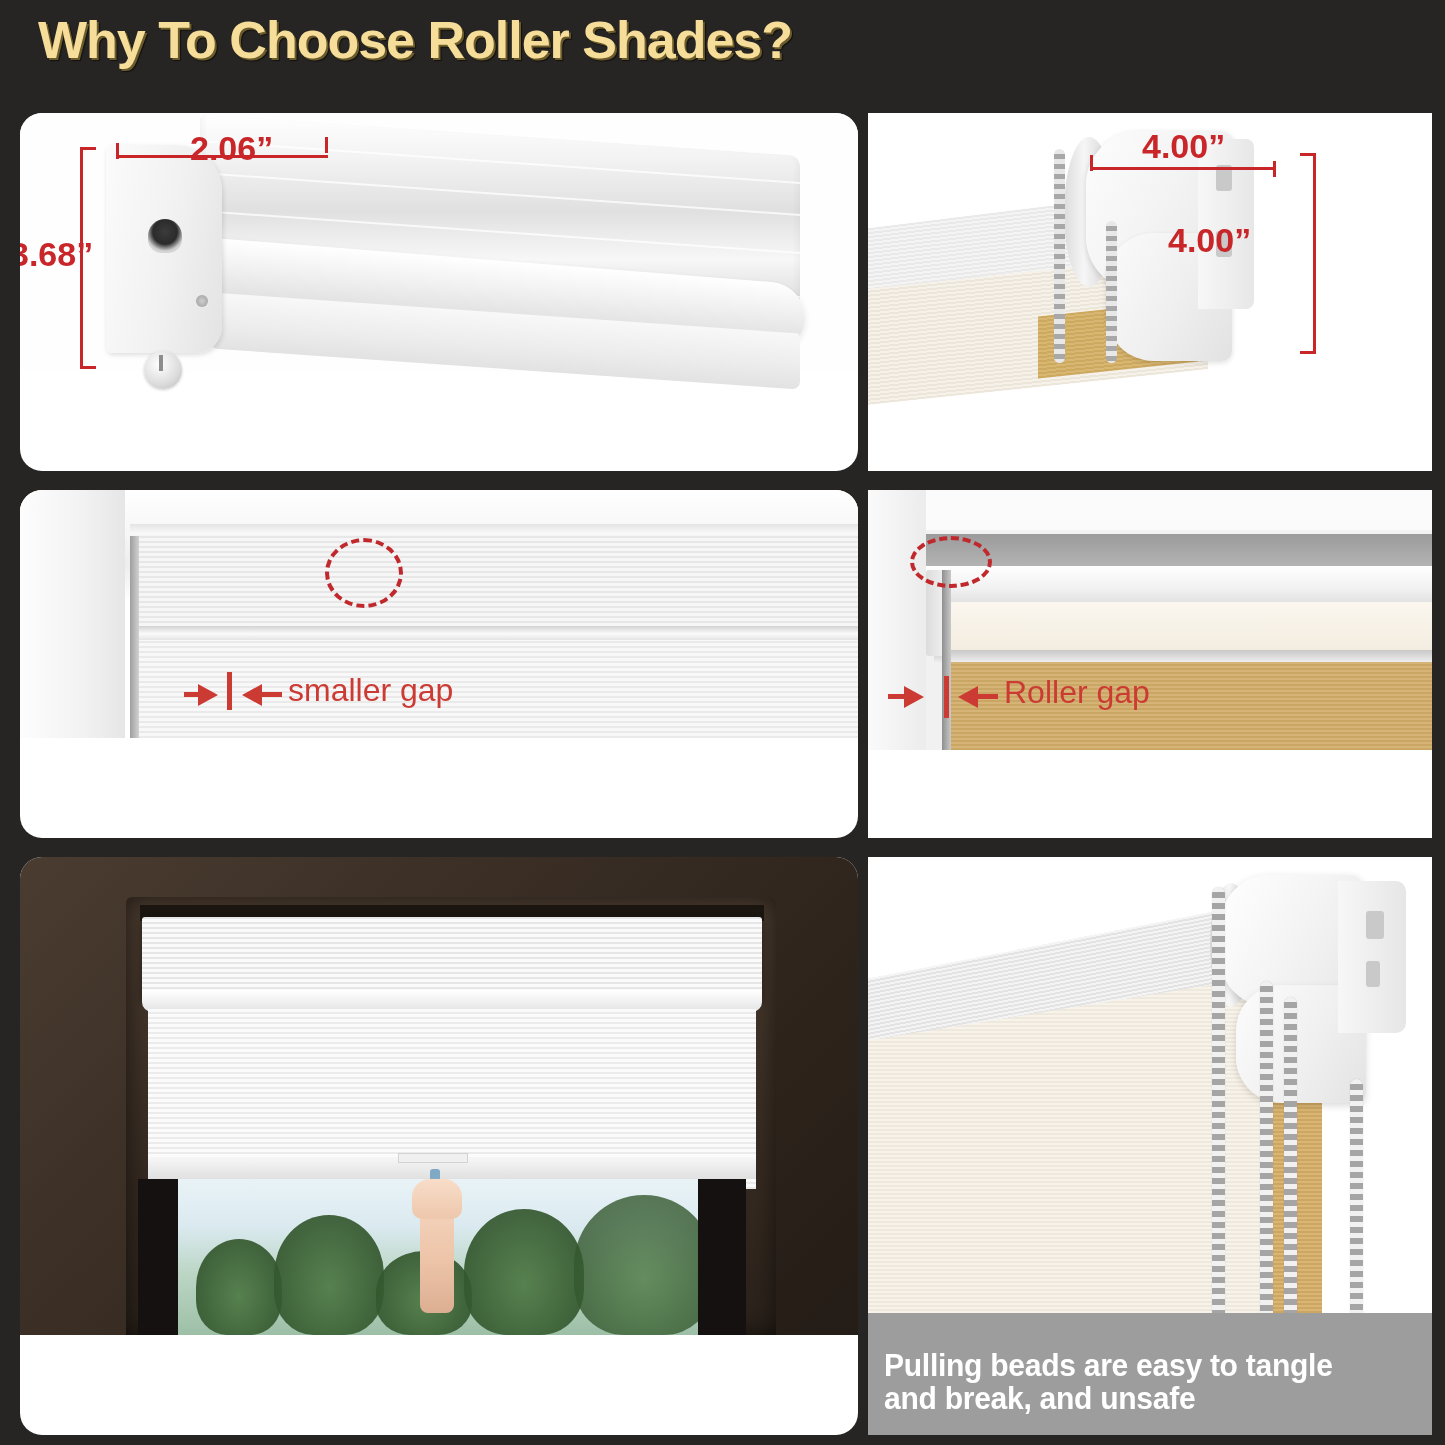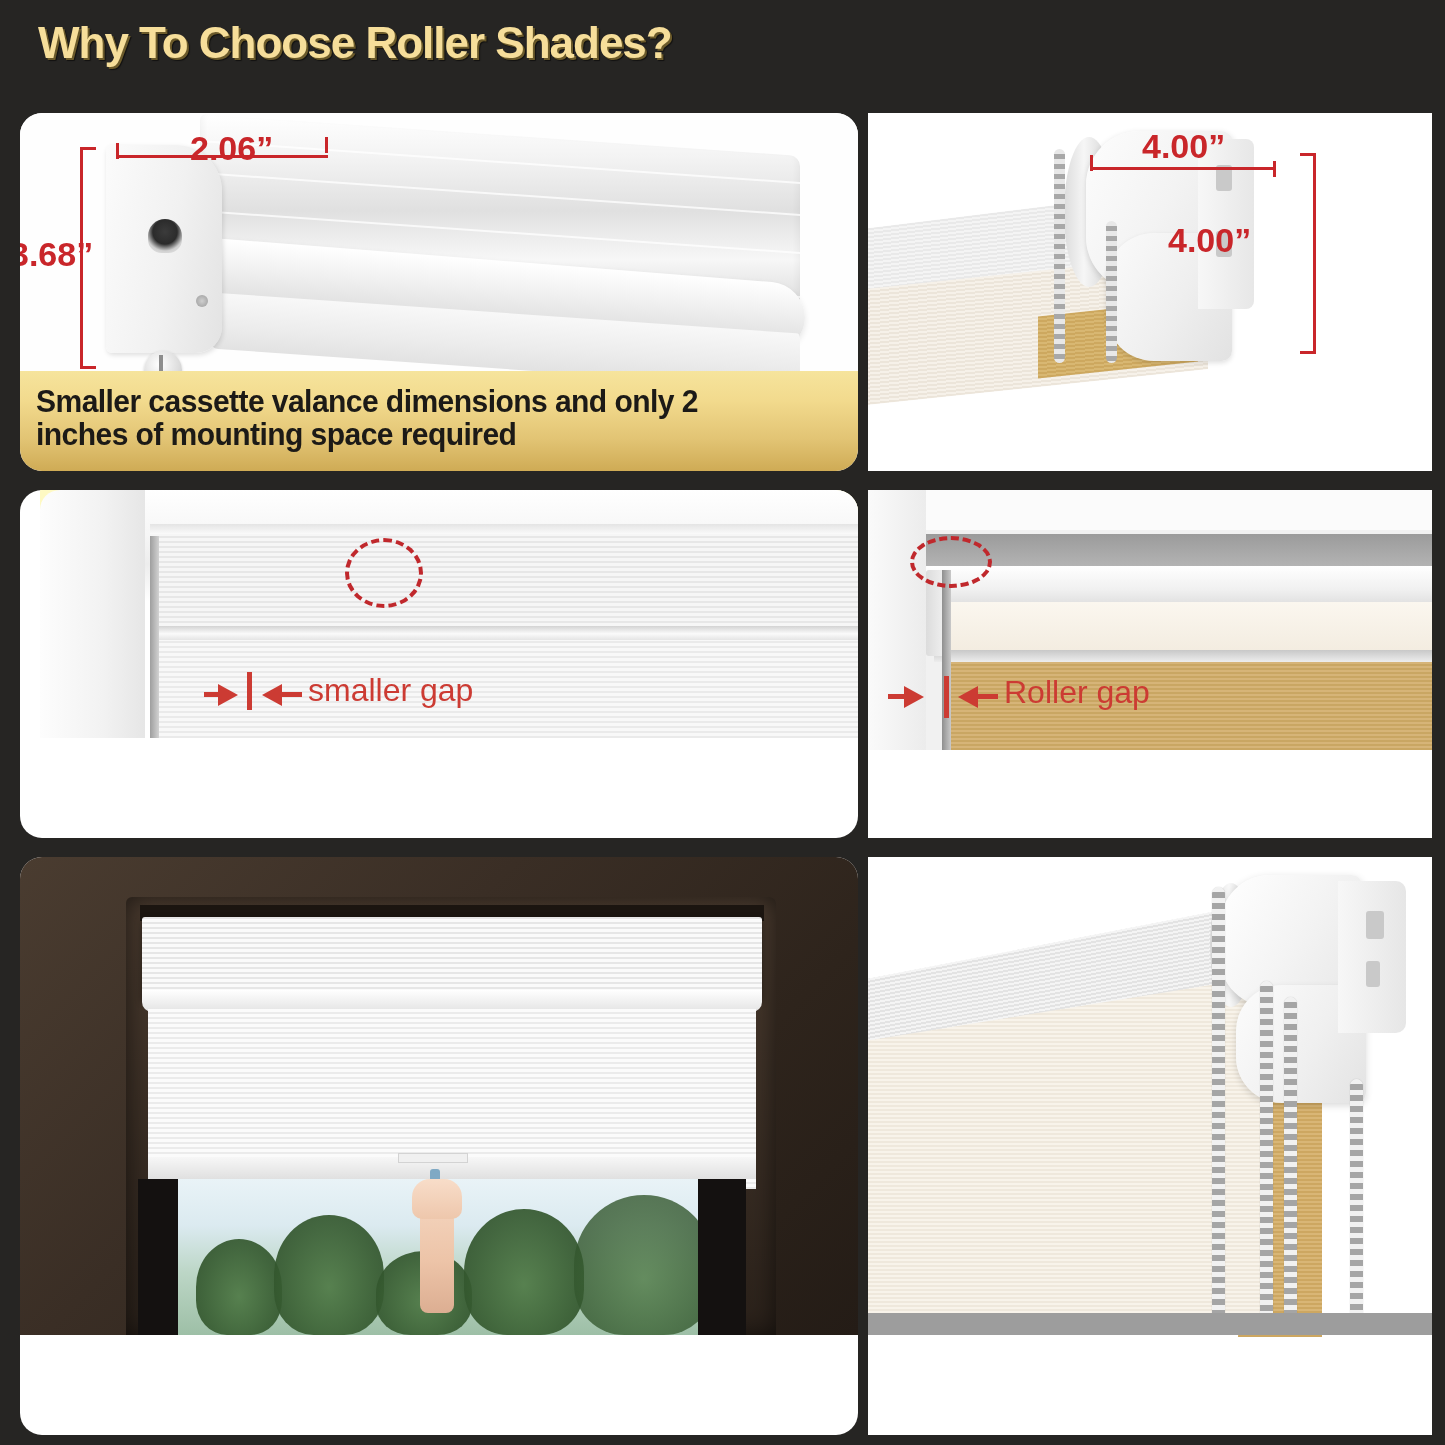--- a/index.html
+++ b/index.html
@@ -16,22 +16,22 @@
     position: relative;
     width: 1445px;
     height: 1445px;
     background: #262523;
   }
 
   
   .title {
     position: absolute;
     left: 38px;
-    top: 18px;
-    font-size: 44px;
+    top: 10px;
+    font-size: 52px;
     font-weight: bold;
     letter-spacing: -1px;
     color: #f6de9a;
     text-shadow: 2px 2px 0 #6b5a2a, 3px 3px 1px rgba(0,0,0,.55);
     white-space: nowrap;
     font-family: "Liberation Sans", sans-serif;
   }
 
   
   .grid { position: absolute; left: 0; top: 0; width: 1445px; height: 1445px; }
@@ -186,21 +186,21 @@
     background: repeating-linear-gradient(180deg,#e8e8e8 0 5px,#a8a8a8 5px 10px);
     border-radius:6px;
   }
   .p2-rollerdisc {
     position:absolute; left:196px; top:24px; width:50px; height:150px;
     background: linear-gradient(90deg,#dcdcdc 0%,#f6f6f6 40%,#cfcfcf 100%);
     border-radius:50%;
   }
 
   
-  .p3-frame-out { position:absolute; left:0; top:0; width:838px; height:248px; background:#fef9c3;margin-left:20px; }
+  .p3-frame-out { position:absolute; left:0; top:0; width:838px; height:248px; background:#fef9c3; }
   .p3-wall { position:absolute; left:0; top:0; width:105px; height:248px;
     background: linear-gradient(90deg,#fdfdfd 0%,#f2f2f2 60%,#e6e6e6 100%); border-radius: 20px 0 0 0;}
   .p3-casing { position:absolute; left:96px; top:0; width:742px; height:248px;
     background: linear-gradient(180deg,#ffffff 0%,#f6f6f6 18%,#ededed 30%,#ffffff 45%); }
   .p3-casing-edge { position:absolute; left:110px; top:34px; width:728px; height:10px;
     background: linear-gradient(180deg,#e4e4e4,#fafafa); }
   .p3-shade-top {
     position:absolute; left:118px; top:46px; width:720px; height:92px;
     background: repeating-linear-gradient(0deg,#e7e7e7 0 2px,#f6f6f6 2px 5px);
   }
@@ -367,24 +367,20 @@
           <div class="dim-tick-v" style="left:96px; top:30px;"></div>
           <div class="dim-tick-v" style="left:305px; top:24px;"></div>
           <div class="dim-label" style="left:170px; top:16px;">2.06”</div>
 
           <div class="dim dim-line-v" style="left:60px; top:34px; height:222px;"></div>
           <div class="dim-tick-h" style="left:60px; top:34px;"></div>
           <div class="dim-tick-h" style="left:60px; top:253px;"></div>
           <div class="dim-label" style="left:-10px; top:122px;">3.68”</div>
         </div>
       </div>
-      <div class="caption gold">
-        <span class="cap-txt">Smaller cassette valance dimensions and only 2
-inches of mounting space required</span>
-      </div>
     </div>
 
     <div class="panel bad p2">
       <div class="photo">
         <div class="p2-bg">
           <div class="p2-fabric-top"></div>
           <div class="p2-fabric-mid"></div>
           <div class="p2-fabric-tan"></div>
 
           <div class="p2-rollerdisc"></div>
@@ -497,16 +493,20 @@
           <div class="p2-hole" style="left:498px; top:54px; width:18px; height:28px;"></div>
           <div class="p2-hole" style="left:498px; top:104px; width:14px; height:26px;"></div>
 
           <div class="p6-chain" style="left:344px; top:30px; height:440px;"></div>
           <div class="p6-chain" style="left:392px; top:124px; height:346px;"></div>
           <div class="p6-chain" style="left:416px; top:140px; height:330px;"></div>
           <div class="p6-chain" style="left:482px; top:222px; height:248px;"></div>
           <div class="p6-footer"></div>
         </div>
       </div>
+      <div class="caption gray">
+        <span class="cap-txt">Pulling beads are easy to tangle
+and break, and unsafe</span>
+      </div>
     </div>
 
   </div>
 </div>
 
 </body></html>

